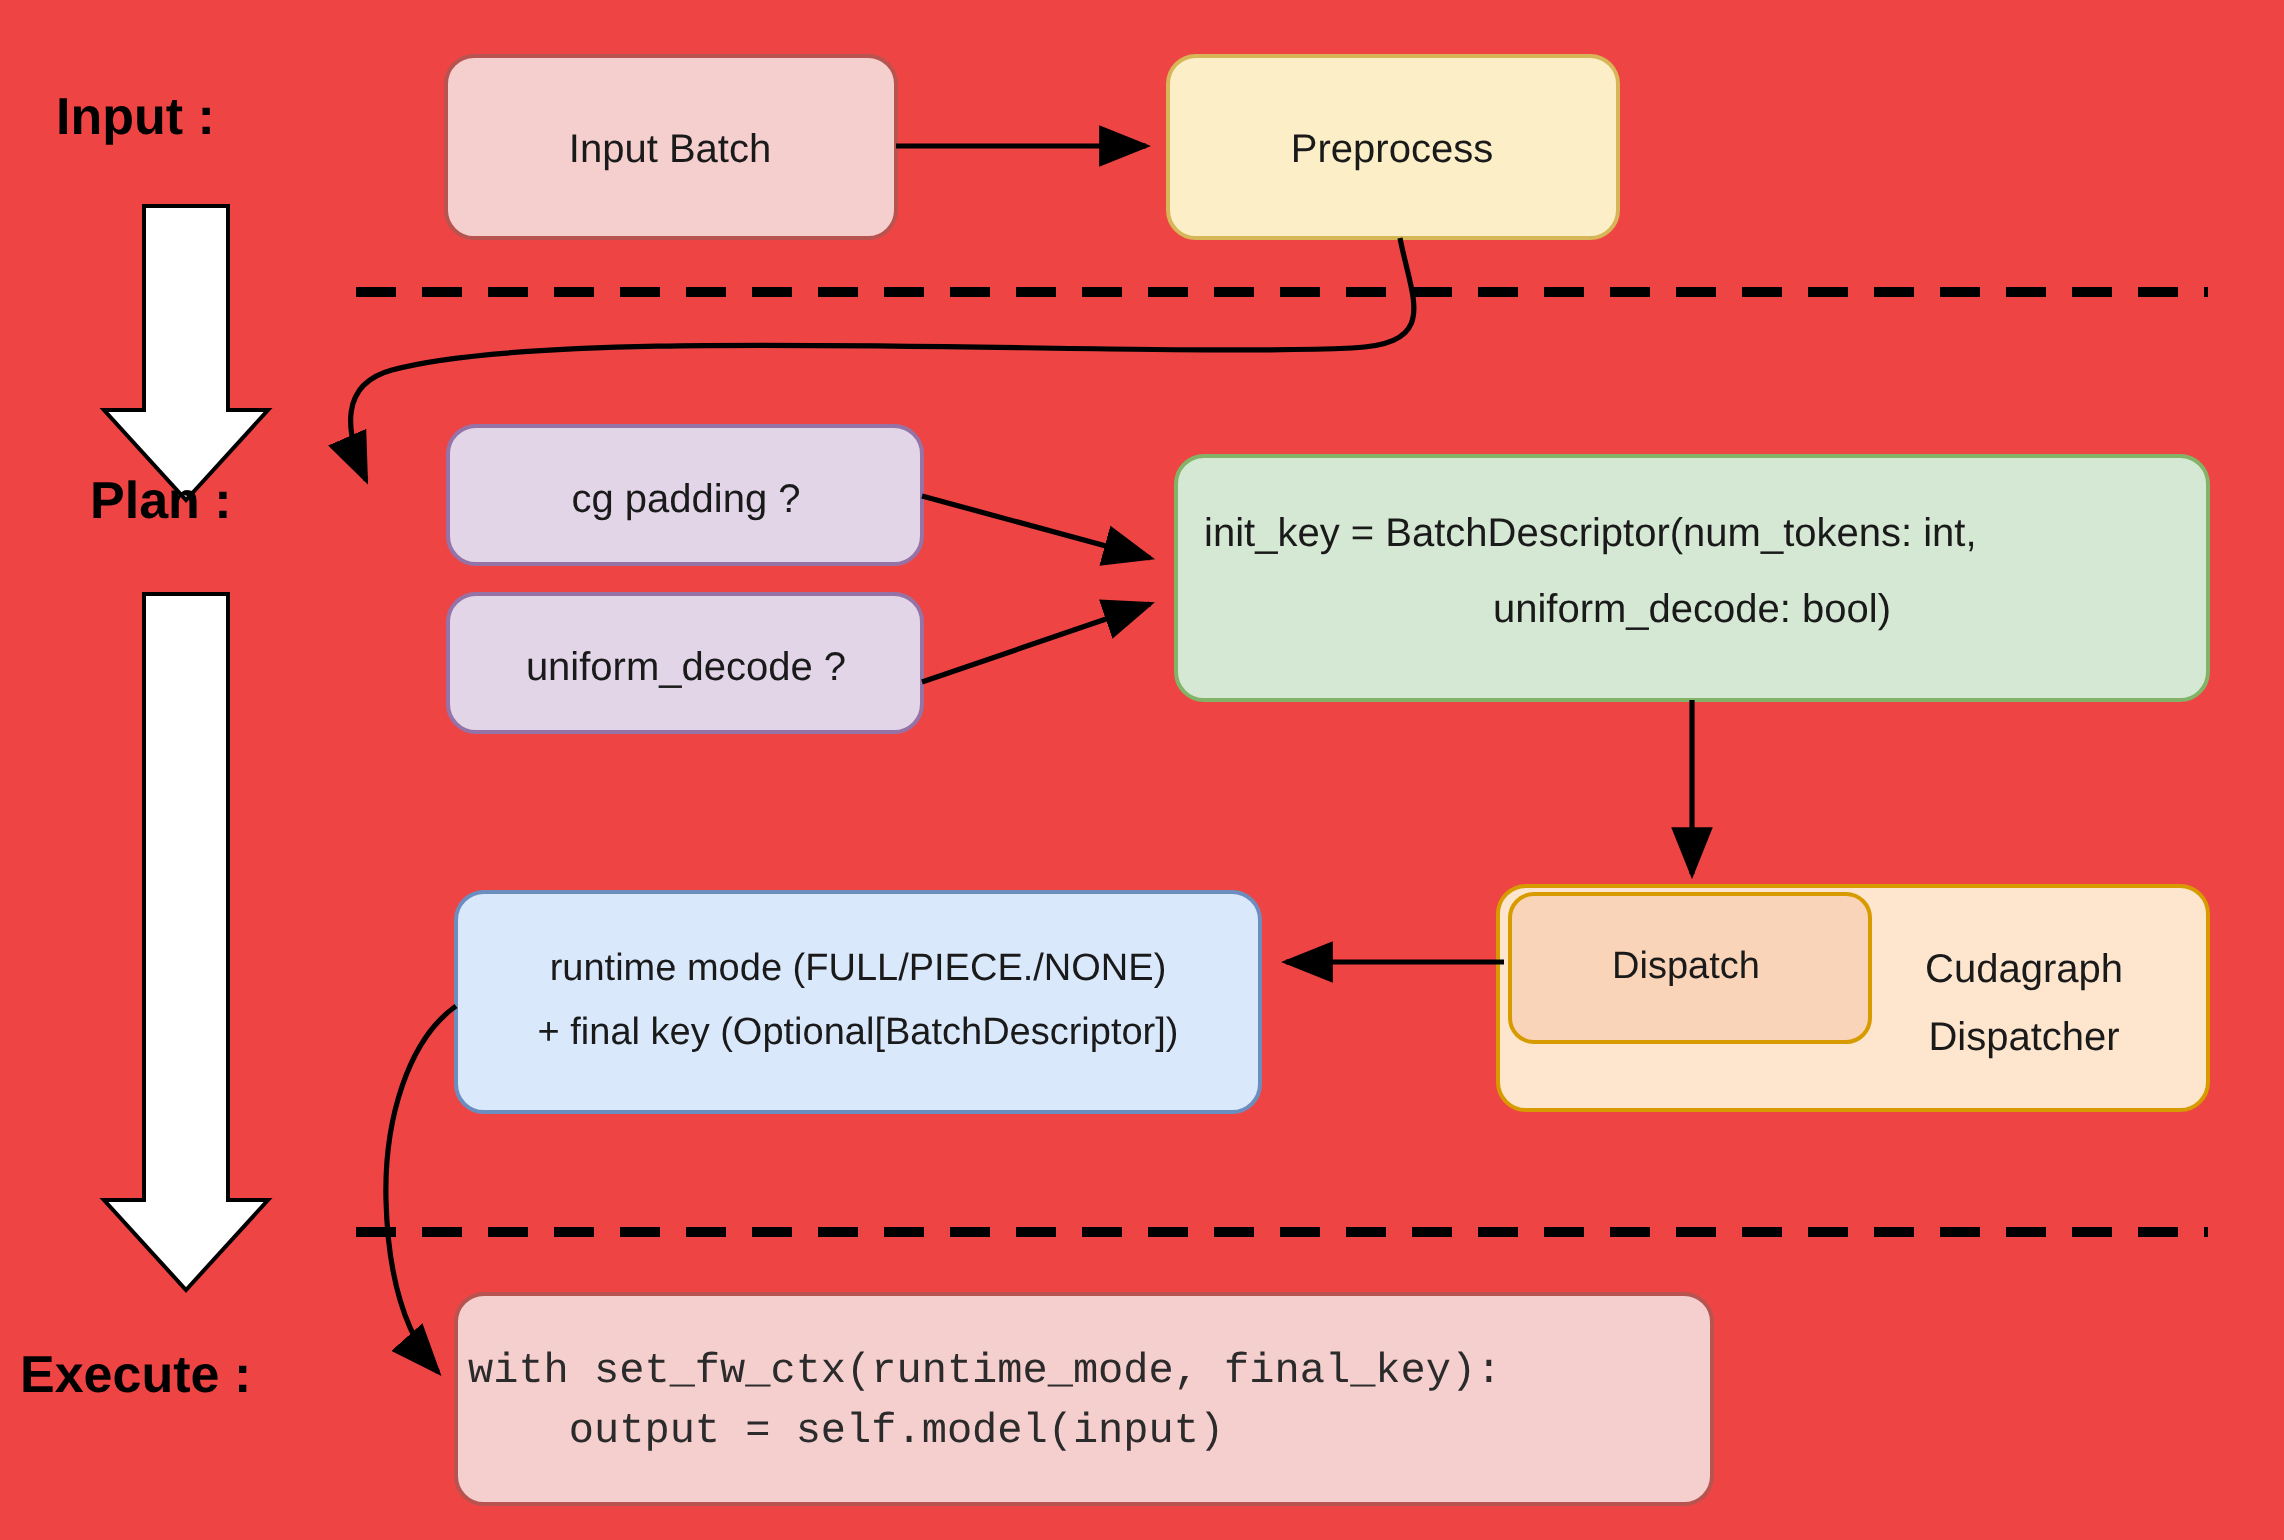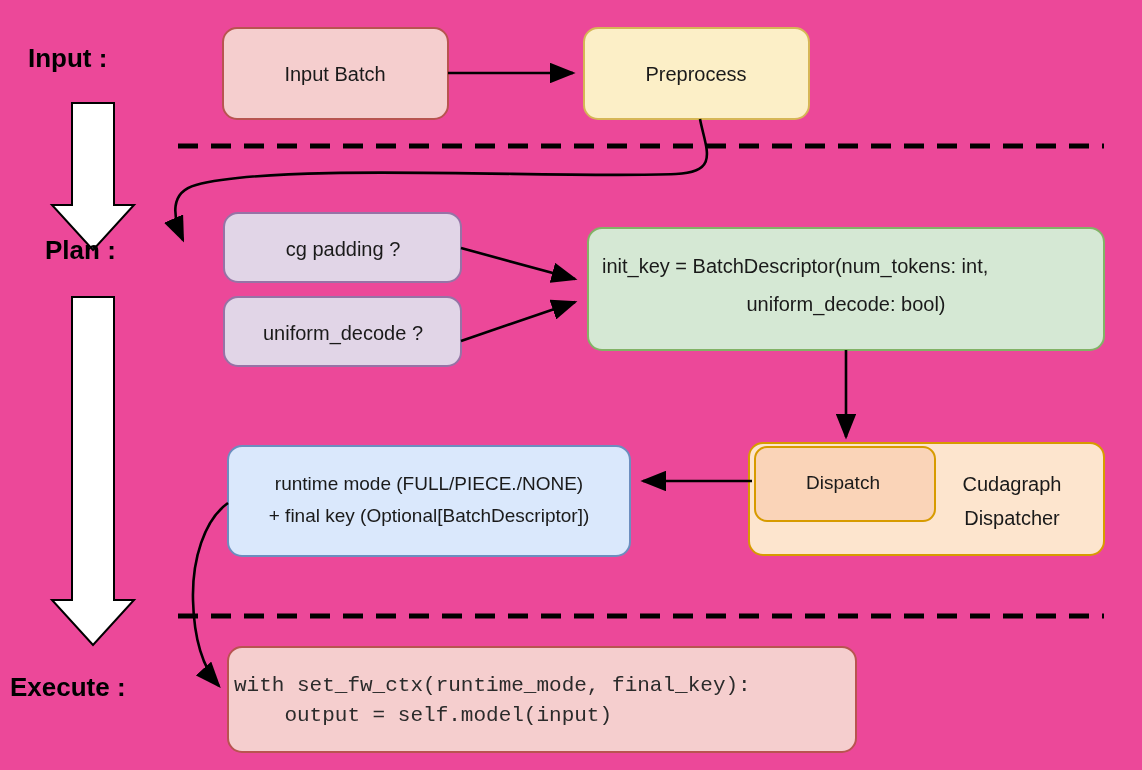--- a/index.html
+++ b/index.html
@@ -7,21 +7,21 @@
     padding: 0;
     background: #ffffff;
   }
   body {
     font-family: "Liberation Sans", sans-serif;
   }
   #canvas {
     position: relative;
     width: 1142px;
     height: 770px;
-    background: #ec4899;
+    background: #ef4444;
     overflow: hidden;
   }
   svg.diagram {
     position: absolute;
     left: 0;
     top: 0;
     width: 1142px;
     height: 770px;
   }
   .stage-label {

